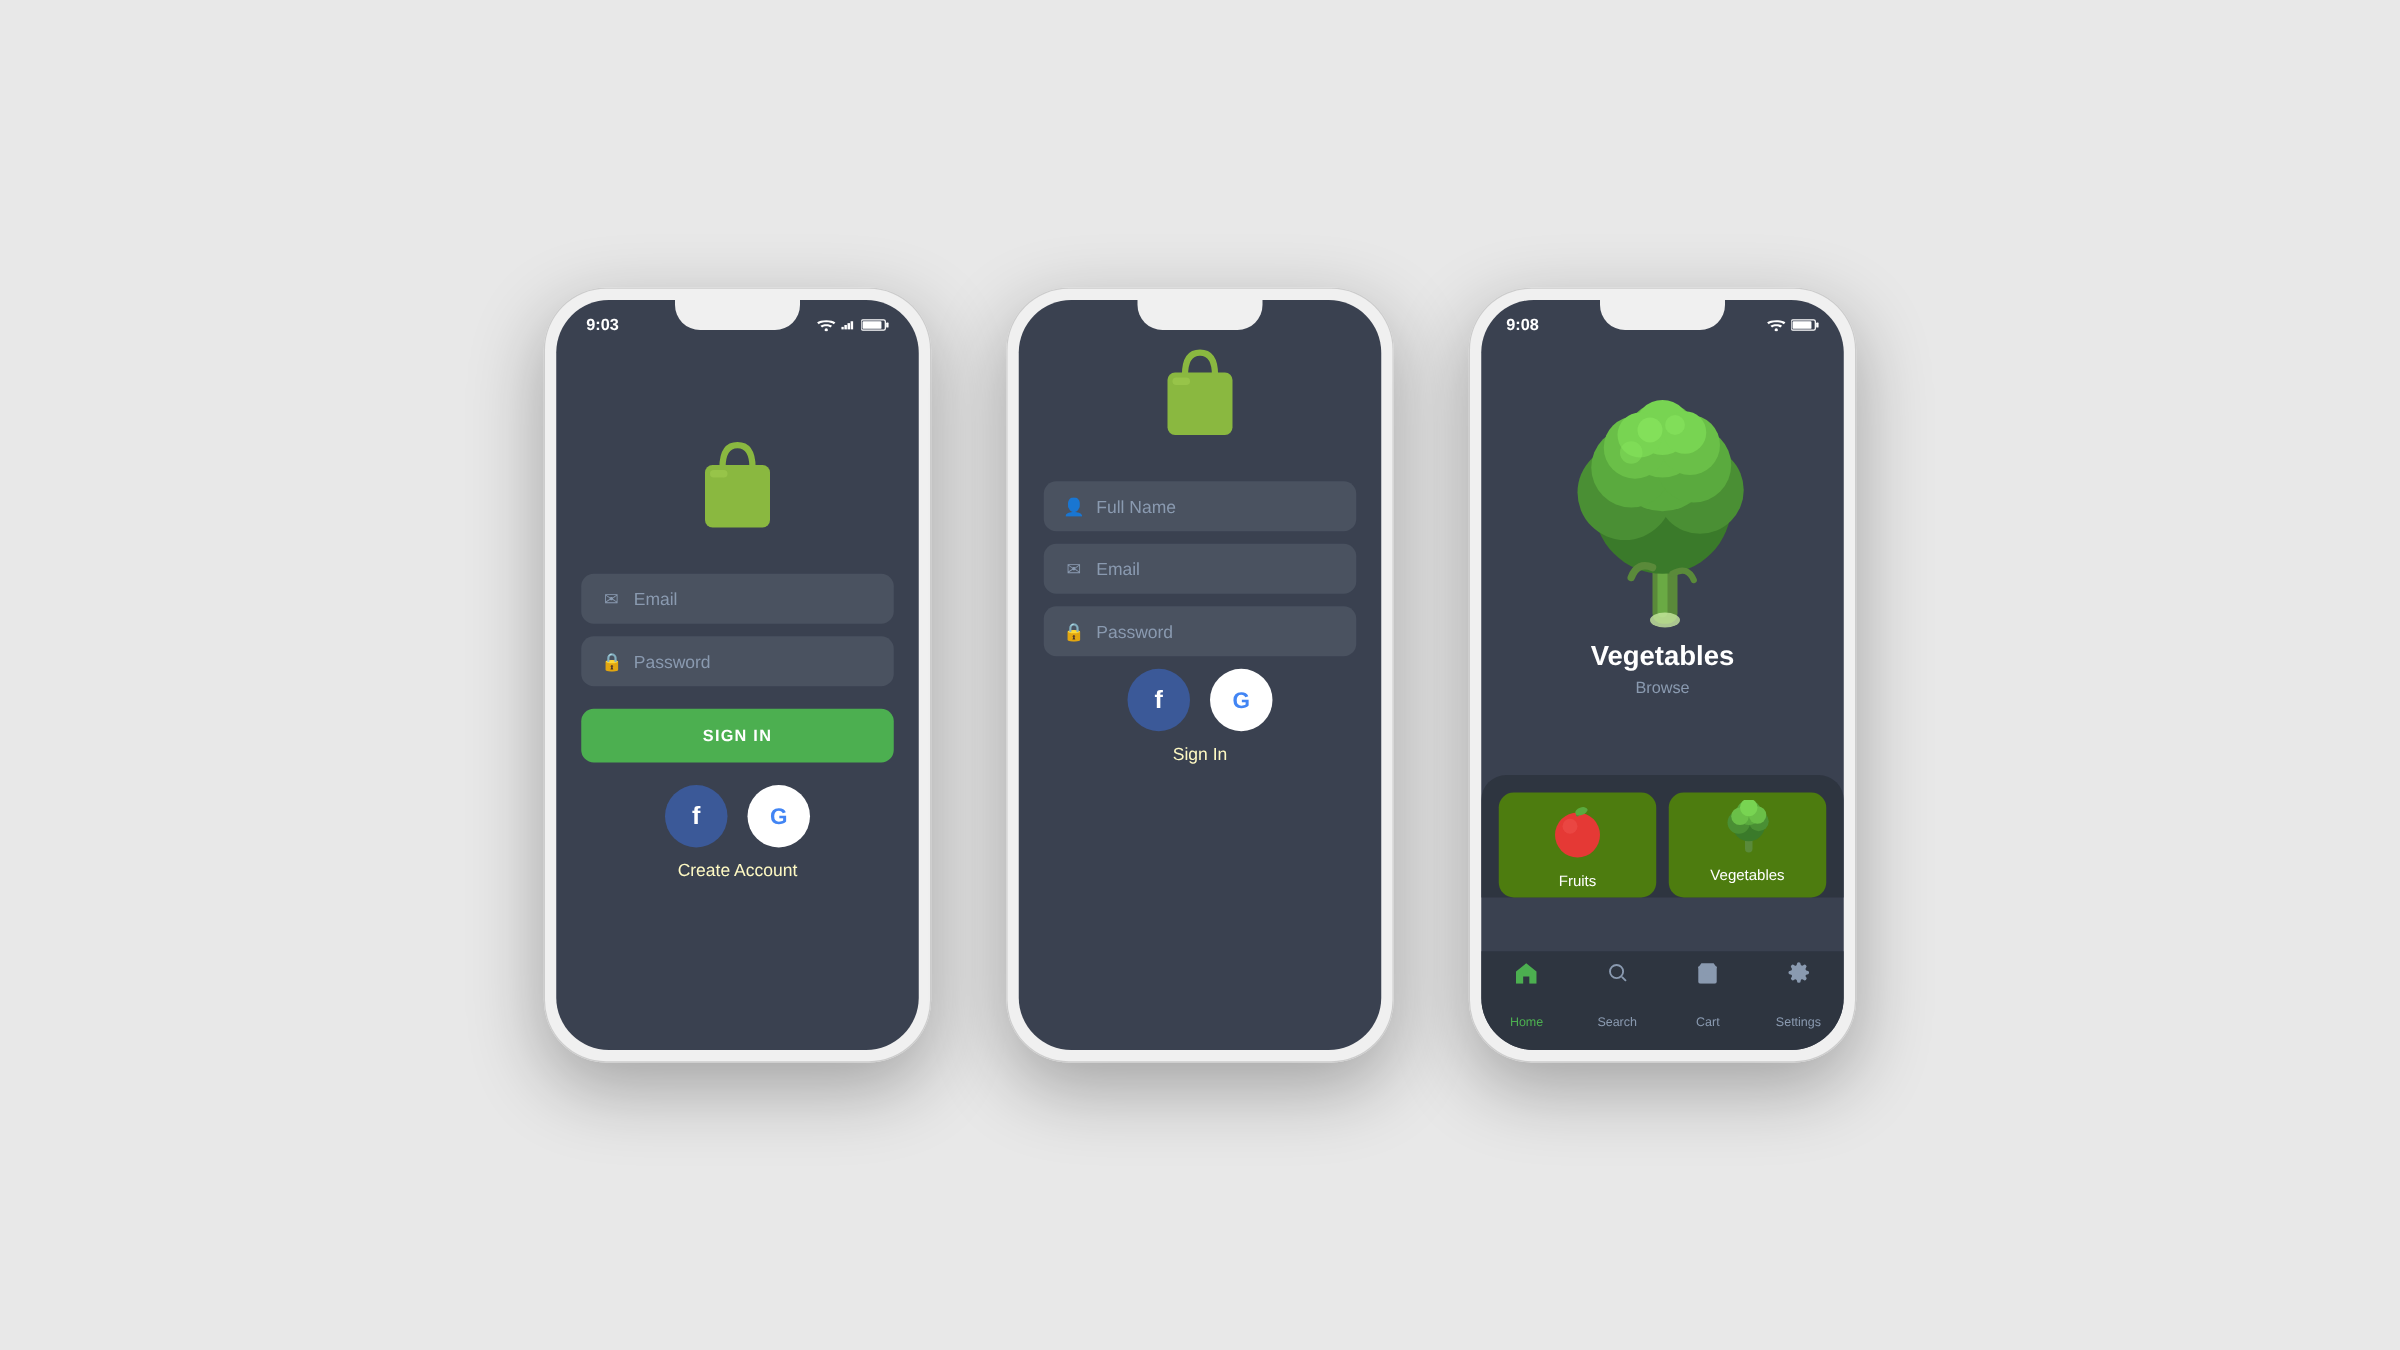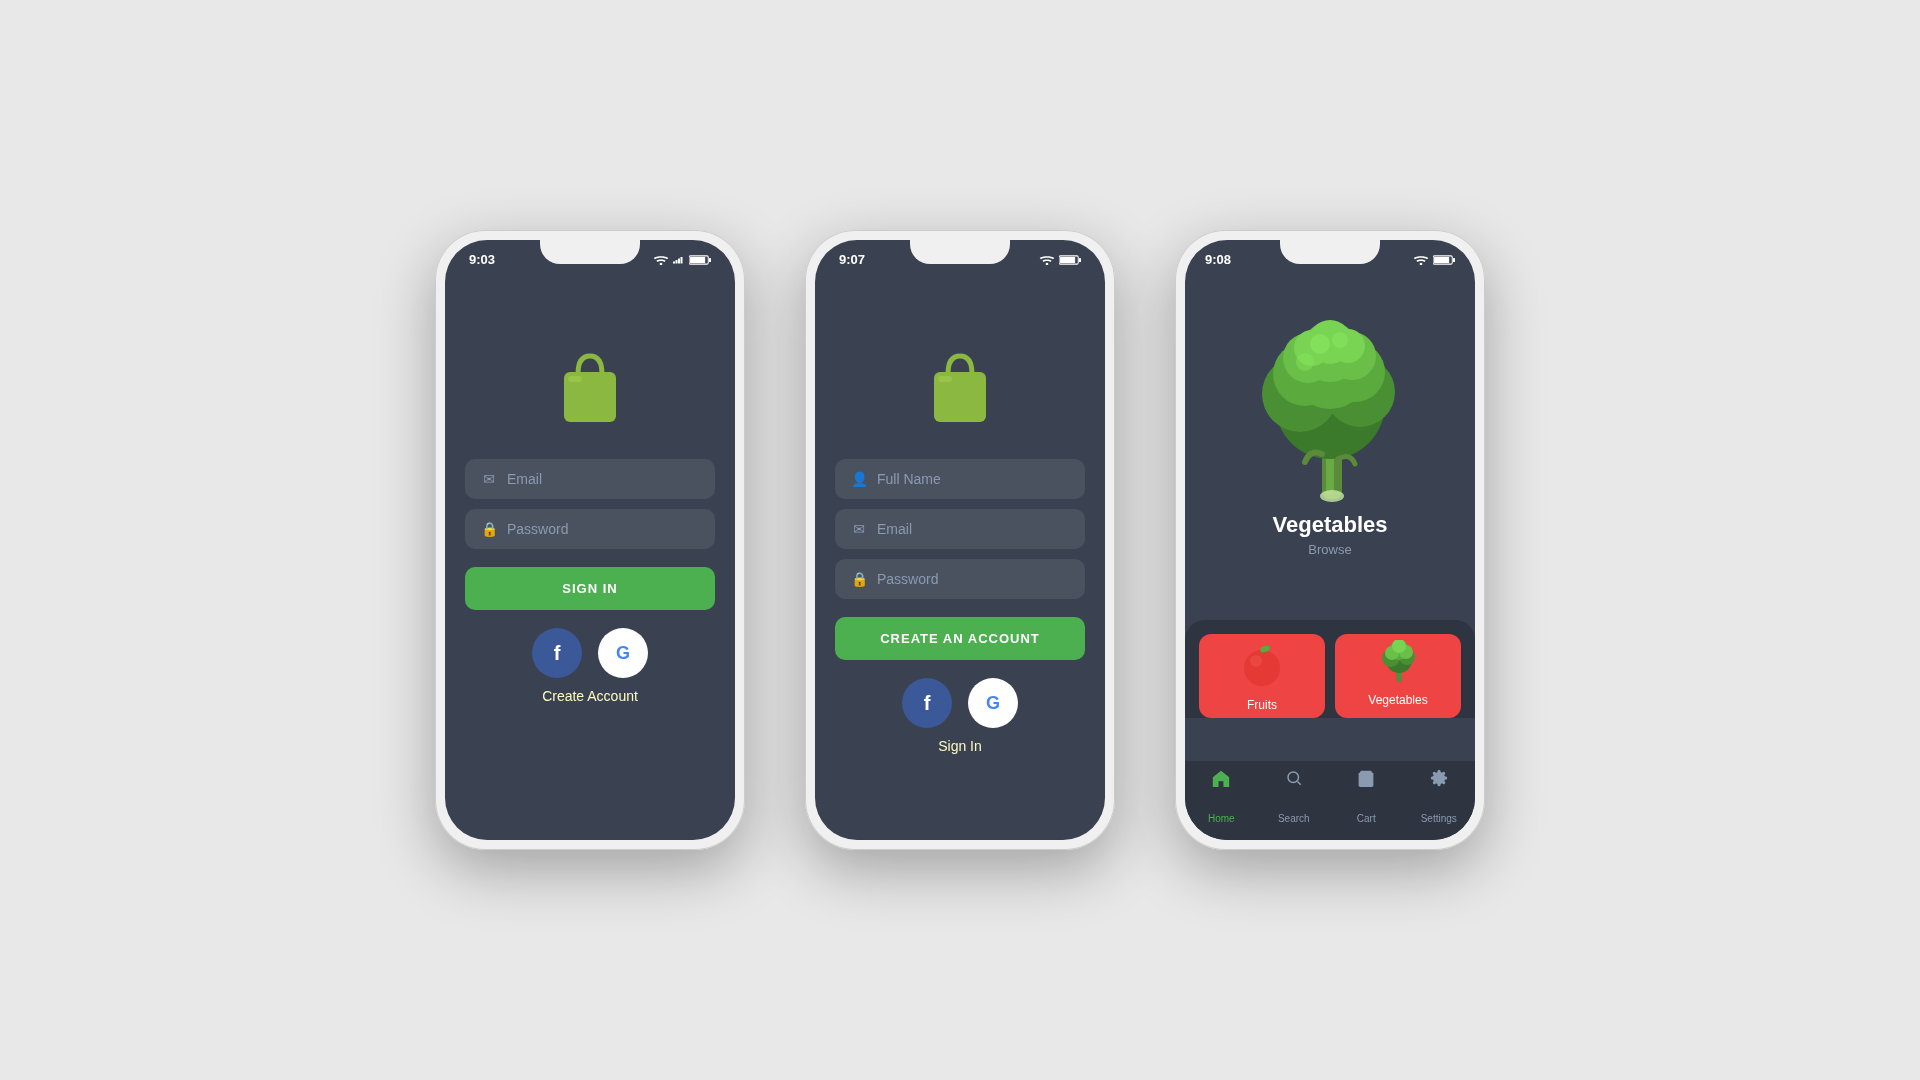--- a/index.html
+++ b/index.html
@@ -223,21 +223,21 @@
       margin-bottom: 10px;
     }
 
     .category-grid {
       display: grid;
       grid-template-columns: 1fr 1fr;
       gap: 10px;
     }
 
     .category-card {
-      background: #ef4444;
+      background: #4d7c0f;
       border-radius: 12px;
       padding: 6px;
       display: flex;
       flex-direction: column;
       align-items: center;
       gap: 8px;
     }
 
     .category-label {
       color: white;
@@ -354,35 +354,20 @@
         <button class="social-btn google" style="color:#4285f4; font-weight:800; font-size:18px;">G</button>
       </div>
       <span class="social-link-text">Create Account</span>
     </div>
   </div>
 </div>
 
 <div class="phone">
   <div class="phone-inner">
     <div class="notch"></div>
-    <div class="status-bar">
-      <span class="status-time">9:07</span>
-      <div class="status-icons">
-        <svg width="16" height="10" viewBox="0 0 24 14">
-            <path d="M1 4C5 0.5 19 0.5 23 4L21 6C17.5 3 6.5 3 3 6L1 4Z" fill="white"></path>
-            <path d="M5 8C7.5 5.5 16.5 5.5 19 8L17 10C15 8 9 8 7 10L5 8Z" fill="white"></path>
-            <circle cx="12" cy="13" r="2" fill="white"></circle>
-          </svg>
-        <svg width="22" height="10" viewBox="0 0 32 14">
-            <rect x="0" y="1" width="28" height="12" rx="2" stroke="white" stroke-width="1.5" fill="none"></rect>
-            <rect x="1.5" y="2.5" width="22" height="9" rx="1" fill="white"></rect>
-            <rect x="29" y="4" width="3" height="6" rx="1" fill="white"></rect>
-          </svg>
-      </div>
-    </div>
 
     <div class="screen-content">
 
       <div class="bag-icon">
         <svg class="bag-svg" viewBox="0 0 80 85" xmlns="http://www.w3.org/2000/svg">
           <path d="M28 30 Q28 12 40 12 Q52 12 52 30" stroke="#8ab840" stroke-width="5" fill="none" stroke-linecap="round"></path>
           <rect x="14" y="28" width="52" height="50" rx="6" fill="#8ab840"></rect>
           <rect x="18" y="32" width="14" height="6" rx="3" fill="#a0cc50" opacity="0.6"></rect>
         </svg>
       </div>
@@ -395,21 +380,20 @@
       <div class="form-field">
         <span class="field-icon">✉</span>
         <input type="email" placeholder="Email" style="">
       </div>
 
       <div class="form-field">
         <span class="field-icon">🔒</span>
         <input type="password" placeholder="Password" style="">
       </div>
 
-      <button class="btn-primary">CREATE AN ACCOUNT</button>
 
       <div class="social-buttons">
         <button class="social-btn facebook">f</button>
         <button class="social-btn google" style="color:#4285f4; font-weight:800; font-size:18px;">G</button>
       </div>
       <span class="social-link-text">Sign In</span>
     </div>
   </div>
 </div>
 

